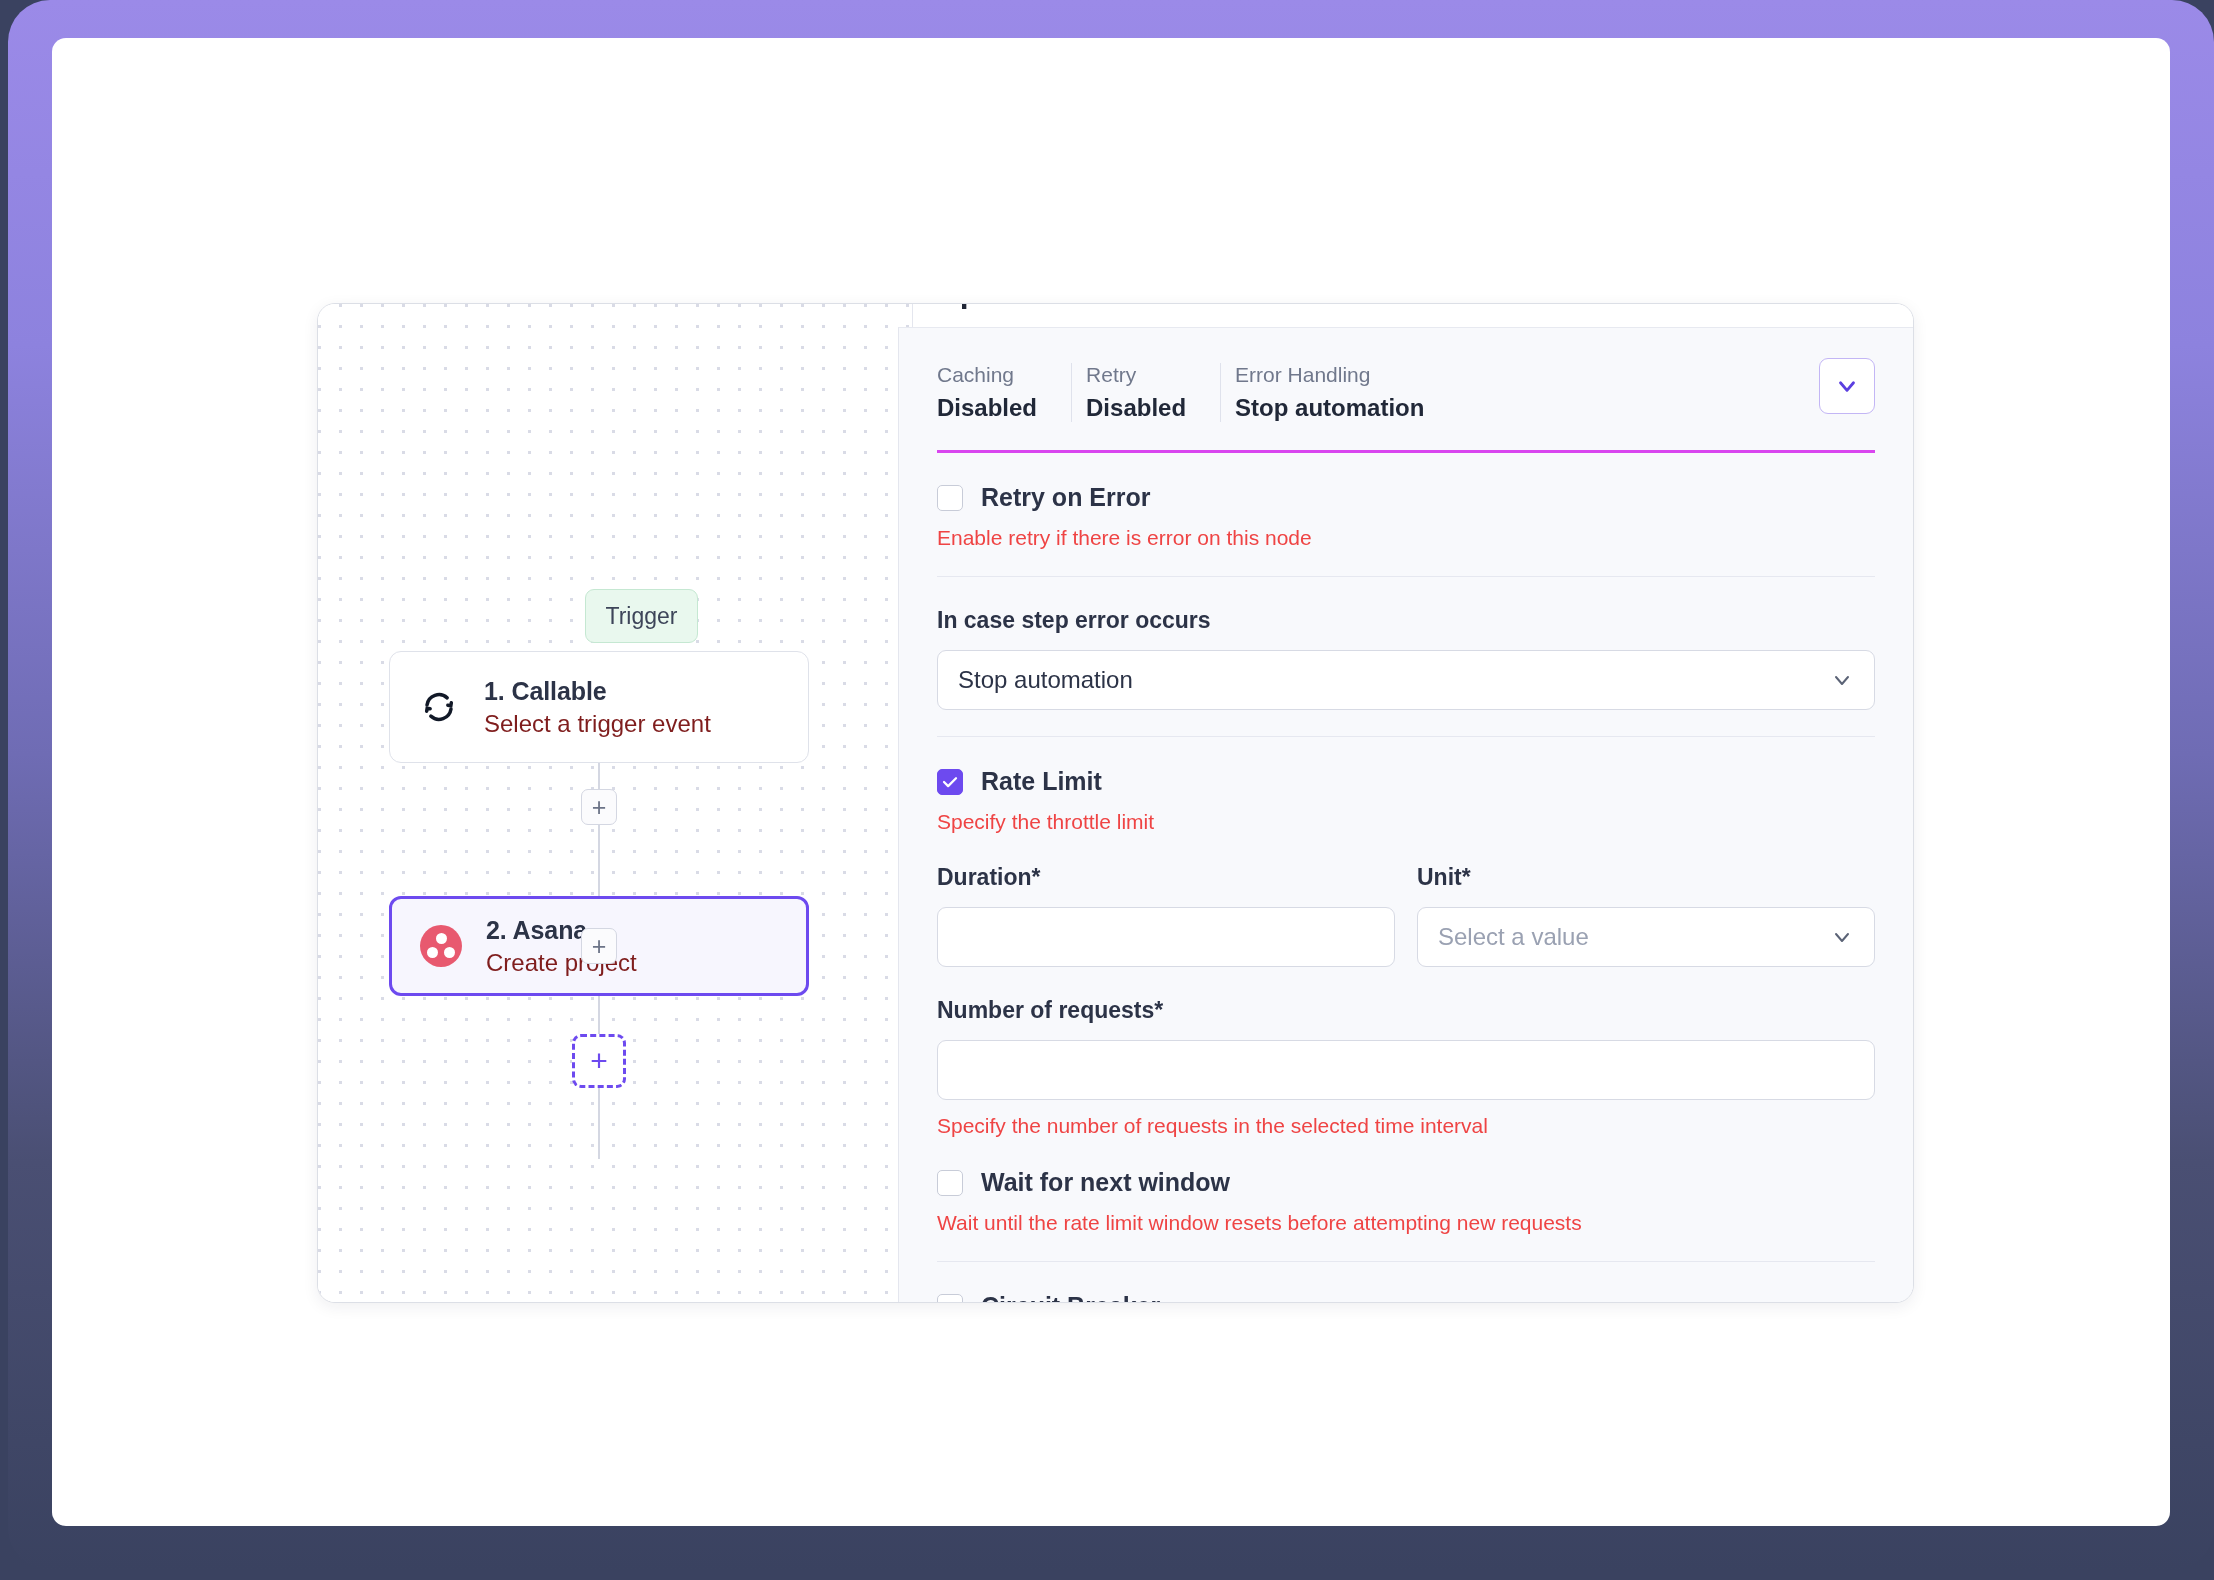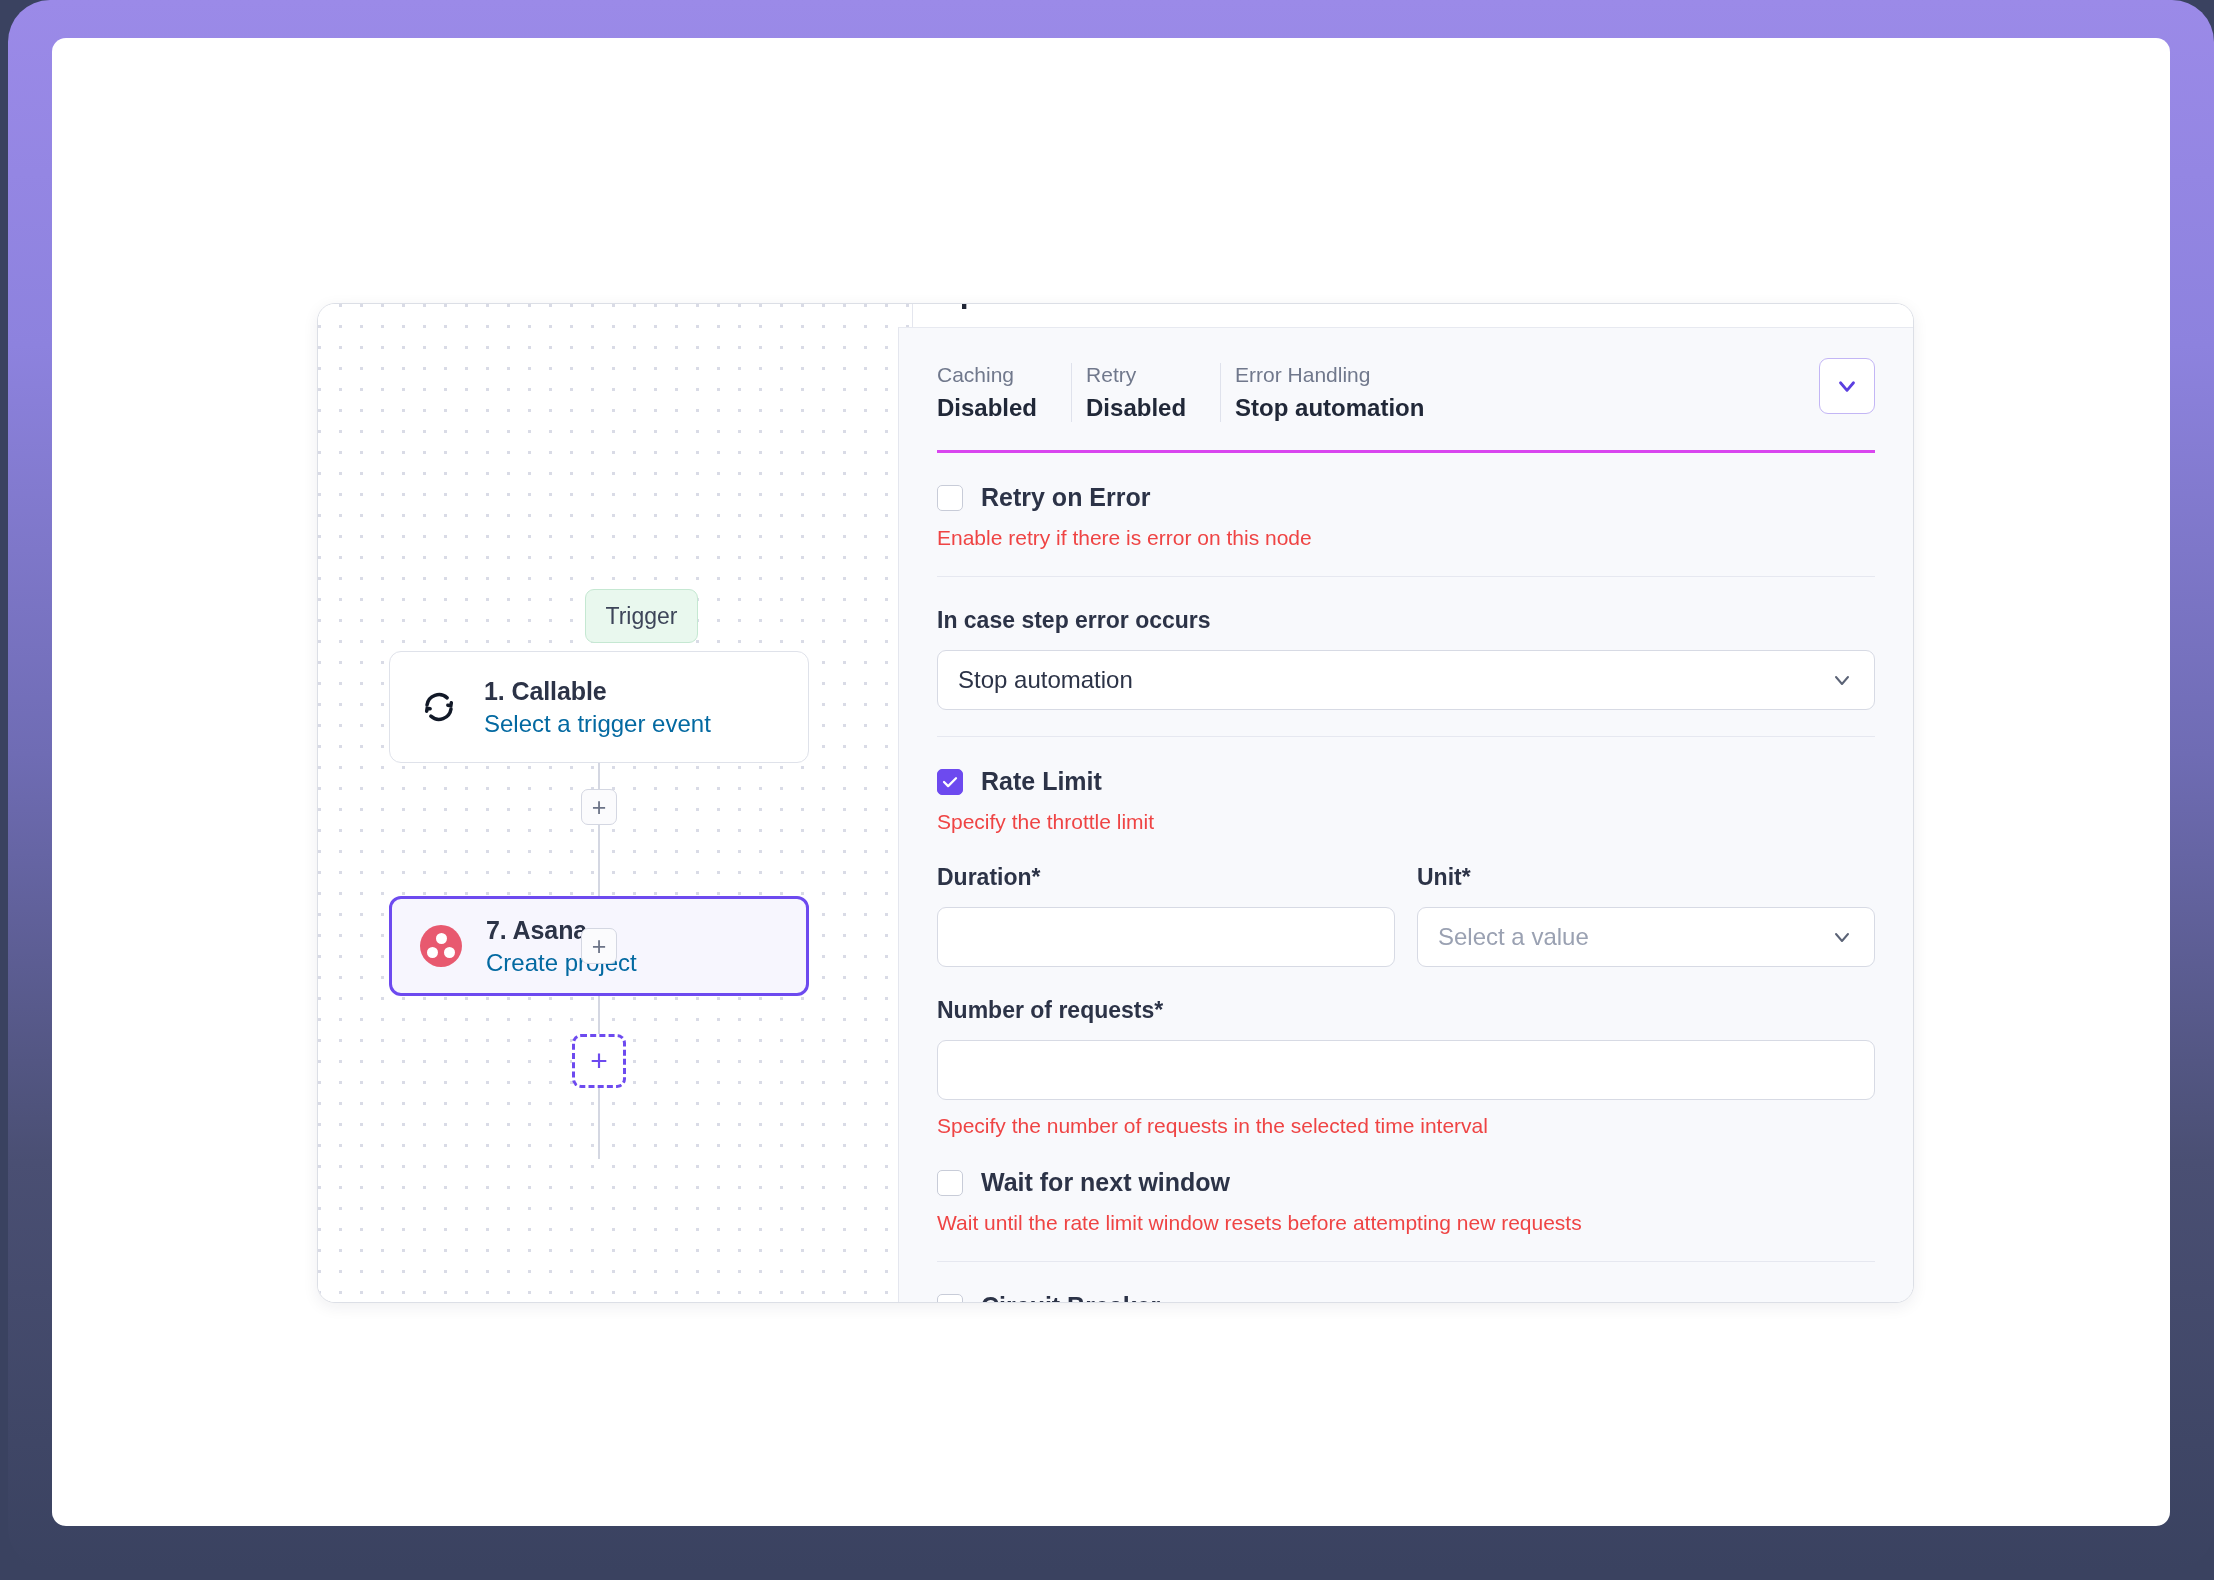--- a/index.html
+++ b/index.html
@@ -119,21 +119,21 @@
 
   .node-text { display: flex; flex-direction: column; gap: 4px; }
   .node-title {
     font-size: 25px;
     font-weight: bold;
     color: #2c3347;
     letter-spacing: -0.1px;
   }
   .node-sub {
     font-size: 24px;
-    color: #0369a1;
+    color: #7f1d1d;
   }
 
   
   .asana-logo {
     width: 42px; height: 42px;
     border-radius: 50%;
     background: #e8596f;
     position: relative;
   }
   .asana-logo i {
@@ -383,21 +383,21 @@
 
           <div class="node node-2">
             <div class="node-icon">
               <div class="asana-logo">
                 <i class="d1"></i>
                 <i class="d2"></i>
                 <i class="d3"></i>
               </div>
             </div>
             <div class="node-text">
-              <div class="node-title">7. Asana</div>
+              <div class="node-title">2. Asana</div>
               <div class="node-sub">Create project</div>
             </div>
           </div>
 
           <div class="plus-btn p2">
             <span>+</span>
           </div>
 
           <div class="add-step">
             <span>+</span>

